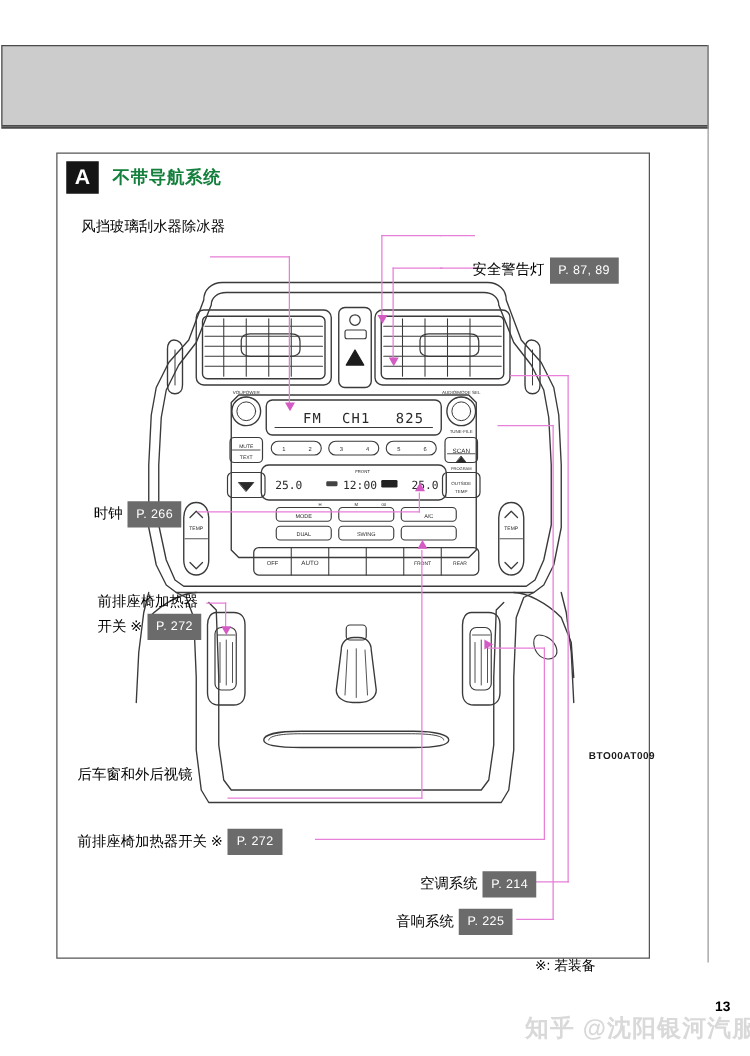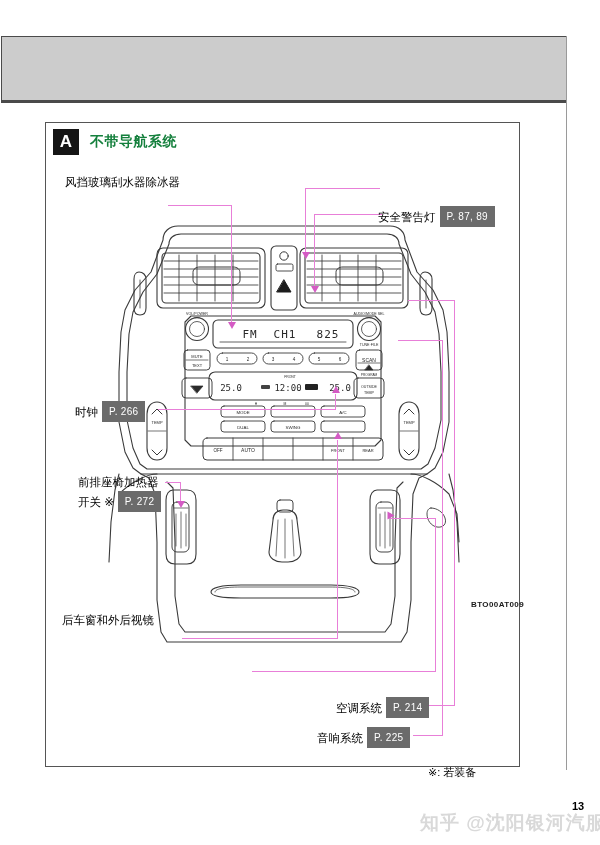--- a/index.html
+++ b/index.html
@@ -353,20 +353,23 @@
 
   <div class="lbl" style="left:60px;top:474px;margin-left:18px;">
     <span class="ln">前排座椅加热器</span>
     <span class="ln"><span>开关 ※</span><span class="pg">P. 272</span></span>
   </div>
 
   <div class="lbl" style="left:62px;top:612px;">
     <span class="ln">后车窗和外后视镜</span>
   </div>
 
+  <div class="lbl" style="left:62px;top:663px;">
+    <span>前排座椅加热器开关 ※</span><span class="pg">P. 272</span>
+  </div>
 
   <div class="lbl" style="left:336px;top:697px;">
     <span>空调系统</span><span class="pg">P. 214</span>
   </div>
 
   <div class="lbl" style="left:317px;top:727px;">
     <span>音响系统</span><span class="pg">P. 225</span>
   </div>
 
   <div class="code">BTO00AT009</div>

